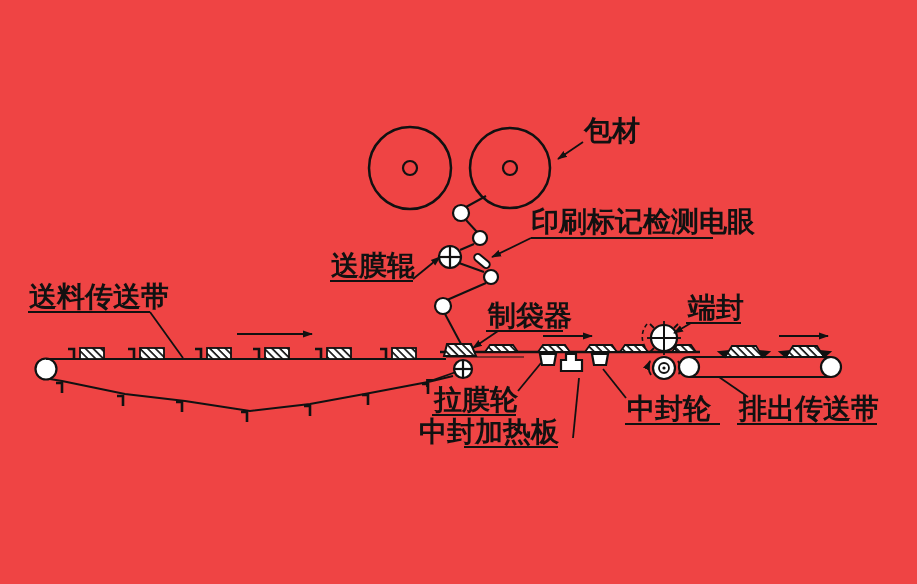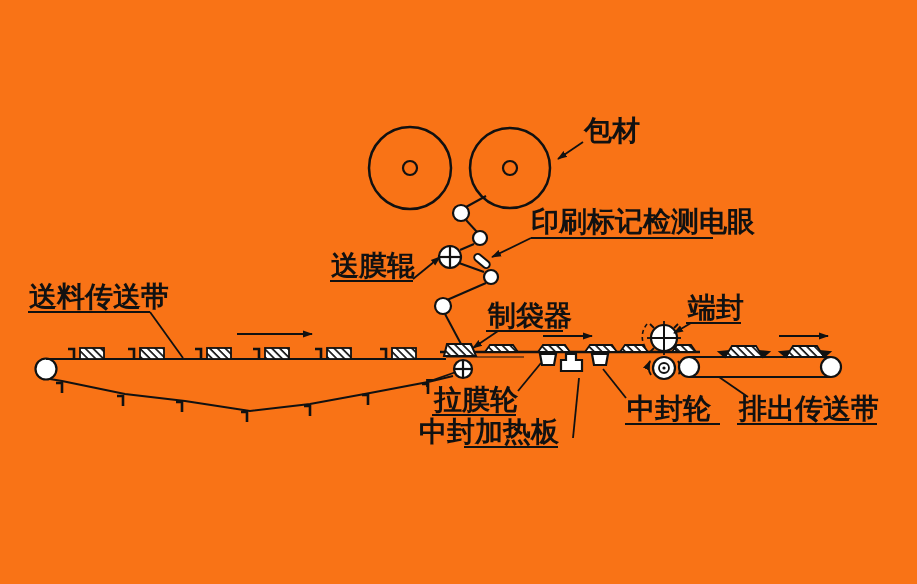--- a/index.html
+++ b/index.html
@@ -1,16 +1,16 @@
 <!DOCTYPE html>
 <html><head>
 <meta charset="utf-8">
 <style>
   html,body{margin:0;padding:0;background:#ffffff;}
-  .stage{position:relative;width:917px;height:584px;background:#f97316;overflow:hidden;
+  .stage{position:relative;width:917px;height:584px;background:#ef4444;overflow:hidden;
          font-family:"Liberation Sans","DejaVu Sans",sans-serif;}
   svg{position:absolute;left:0;top:0;}
   text.lbl{font-family:"Liberation Sans","DejaVu Sans",sans-serif;
            font-size:28px;font-weight:bold;fill:#111111;letter-spacing:0px;}
 </style>
 </head>
 <body>
 
 <div class="stage">
 <svg width="917" height="584" viewBox="0 0 917 584">

